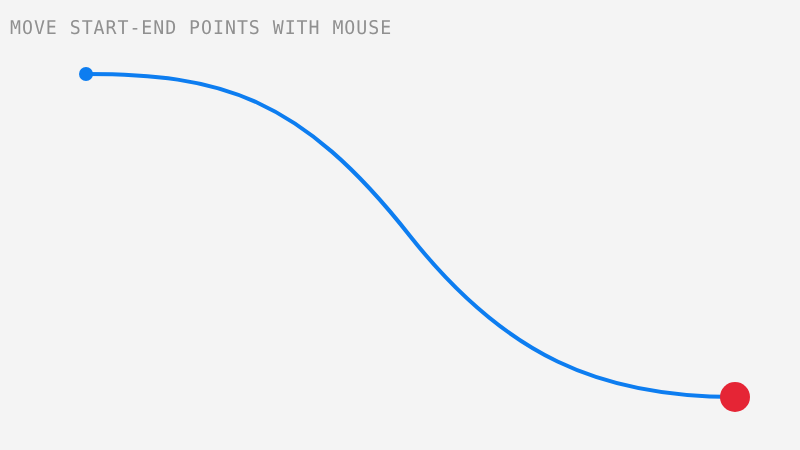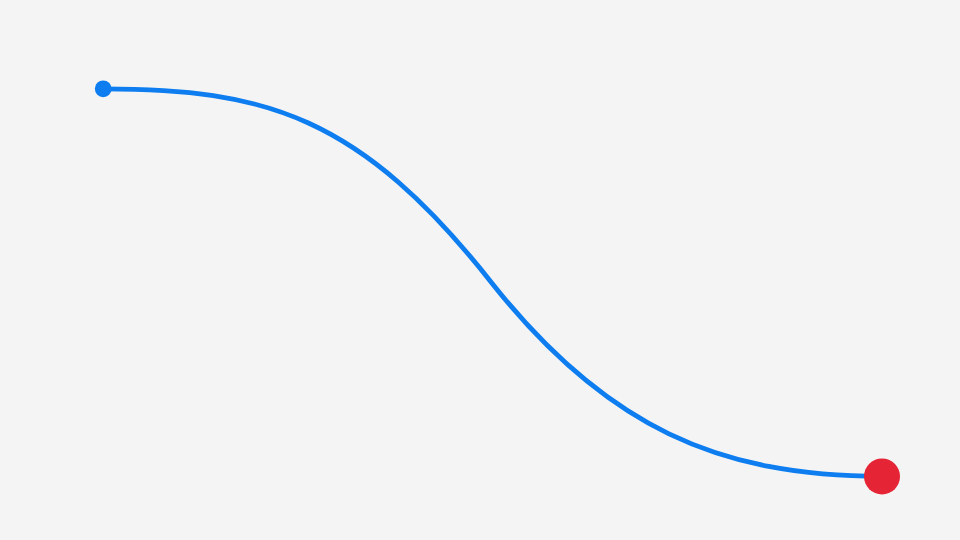--- a/index.html
+++ b/index.html
@@ -67,20 +67,23 @@
 
   .handle-dot {
     cursor: pointer;
   }
 </style>
 </head>
 <body>
 
 <div id="app-canvas" style="background: rgb(244, 244, 244); width: 800px; height: 450px;">
 
+  <div id="title-bar">
+    <div id="page-title" style="color: rgb(144, 144, 144);">MOVE START-END POINTS WITH MOUSE</div>
+  </div>
 
   <div id="curve-surface">
     <svg id="curve-svg" viewBox="0 0 800 450" xmlns="http://www.w3.org/2000/svg">
 
       <path id="bezier-path" class="bezier-stroke" stroke="#0d7df0" stroke-width="4" d="M 86 74 C 220 74 300 96 410 236 C 505 356 600 397 735 397"></path>
 
       <circle id="start-handle" class="handle-dot" cx="86" cy="74" r="7" fill="#0d7df0"></circle>
 
       <circle id="end-handle" class="handle-dot" cx="735" cy="397" r="15" fill="#e52535"></circle>
     </svg>

